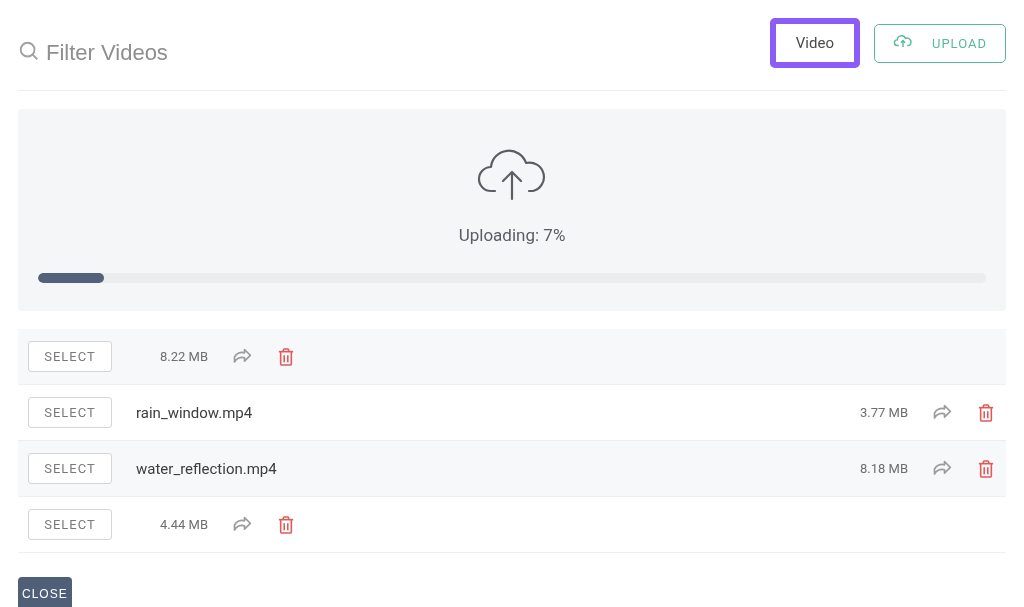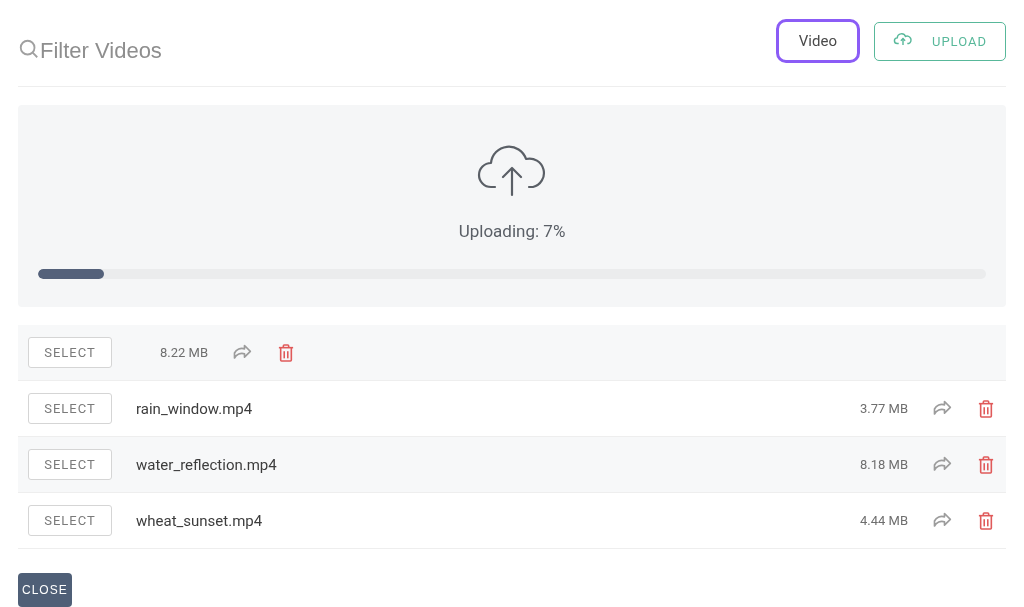--- a/index.html
+++ b/index.html
@@ -22,21 +22,21 @@
       display: flex;
       align-items: center;
       justify-content: space-between;
       padding-bottom: 22px;
       border-bottom: 1px solid #eee;
     }
     .search-wrap {
       display: flex;
       align-items: flex-start;
       flex: 1;
-      gap: 0;
+      gap: 6px;
       margin-top: 20px;
     }
     .search-icon svg {
       width: 22px;
       height: 22px;
       stroke: #a0a0a0;
       stroke-width: 2;
       fill: none;
     }
     .search-input {
@@ -50,23 +50,23 @@
     }
     .search-input::placeholder {
       color: #8e8e8e;
     }
     .header-actions {
       display: flex;
       gap: 14px;
       align-items: center;
     }
     .video-button {
-      border: 3px solid #8b5cf6;
+      border: 6px solid #8b5cf6;
       background: #fff;
-      border-radius: 10px;
+      border-radius: 5px;
       padding: 10px 20px;
       font-size: 15px;
       color: #4a4a4a;
       cursor: pointer;
       font-family: inherit;
     }
     .upload-button {
       border: 1px solid #58b89a;
       background: #fff;
       border-radius: 5px;
@@ -293,21 +293,20 @@
             <polyline points="1 4 17 4"></polyline>
             <path d="M3 4 V18 a1 1 0 0 0 1 1 H14 a1 1 0 0 0 1 -1 V4"></path>
             <path d="M6 4 V2 a1 1 0 0 1 1 -1 H11 a1 1 0 0 1 1 1 V4"></path>
             <line x1="7" y1="8" x2="7" y2="16"></line>
             <line x1="11" y1="8" x2="11" y2="16"></line>
           </svg>
         </div>
       </div>
       <div class="file-row">
         <button class="select-btn">SELECT</button>
-        <div class="file-name">wheat_sunset.mp4</div>
         <div class="file-size">4.44 MB</div>
         <div class="row-icon share-icon">
           <svg viewBox="0 0 24 20">
             <path d="M3 10 a10 10 0 0 1 12 -5 V1 l7 7 -7 7 V11 a10 10 0 0 0 -12 5 Z" stroke-linejoin="round"></path>
           </svg>
         </div>
         <div class="row-icon trash-icon">
           <svg viewBox="0 0 18 20">
             <polyline points="1 4 17 4"></polyline>
             <path d="M3 4 V18 a1 1 0 0 0 1 1 H14 a1 1 0 0 0 1 -1 V4"></path>

